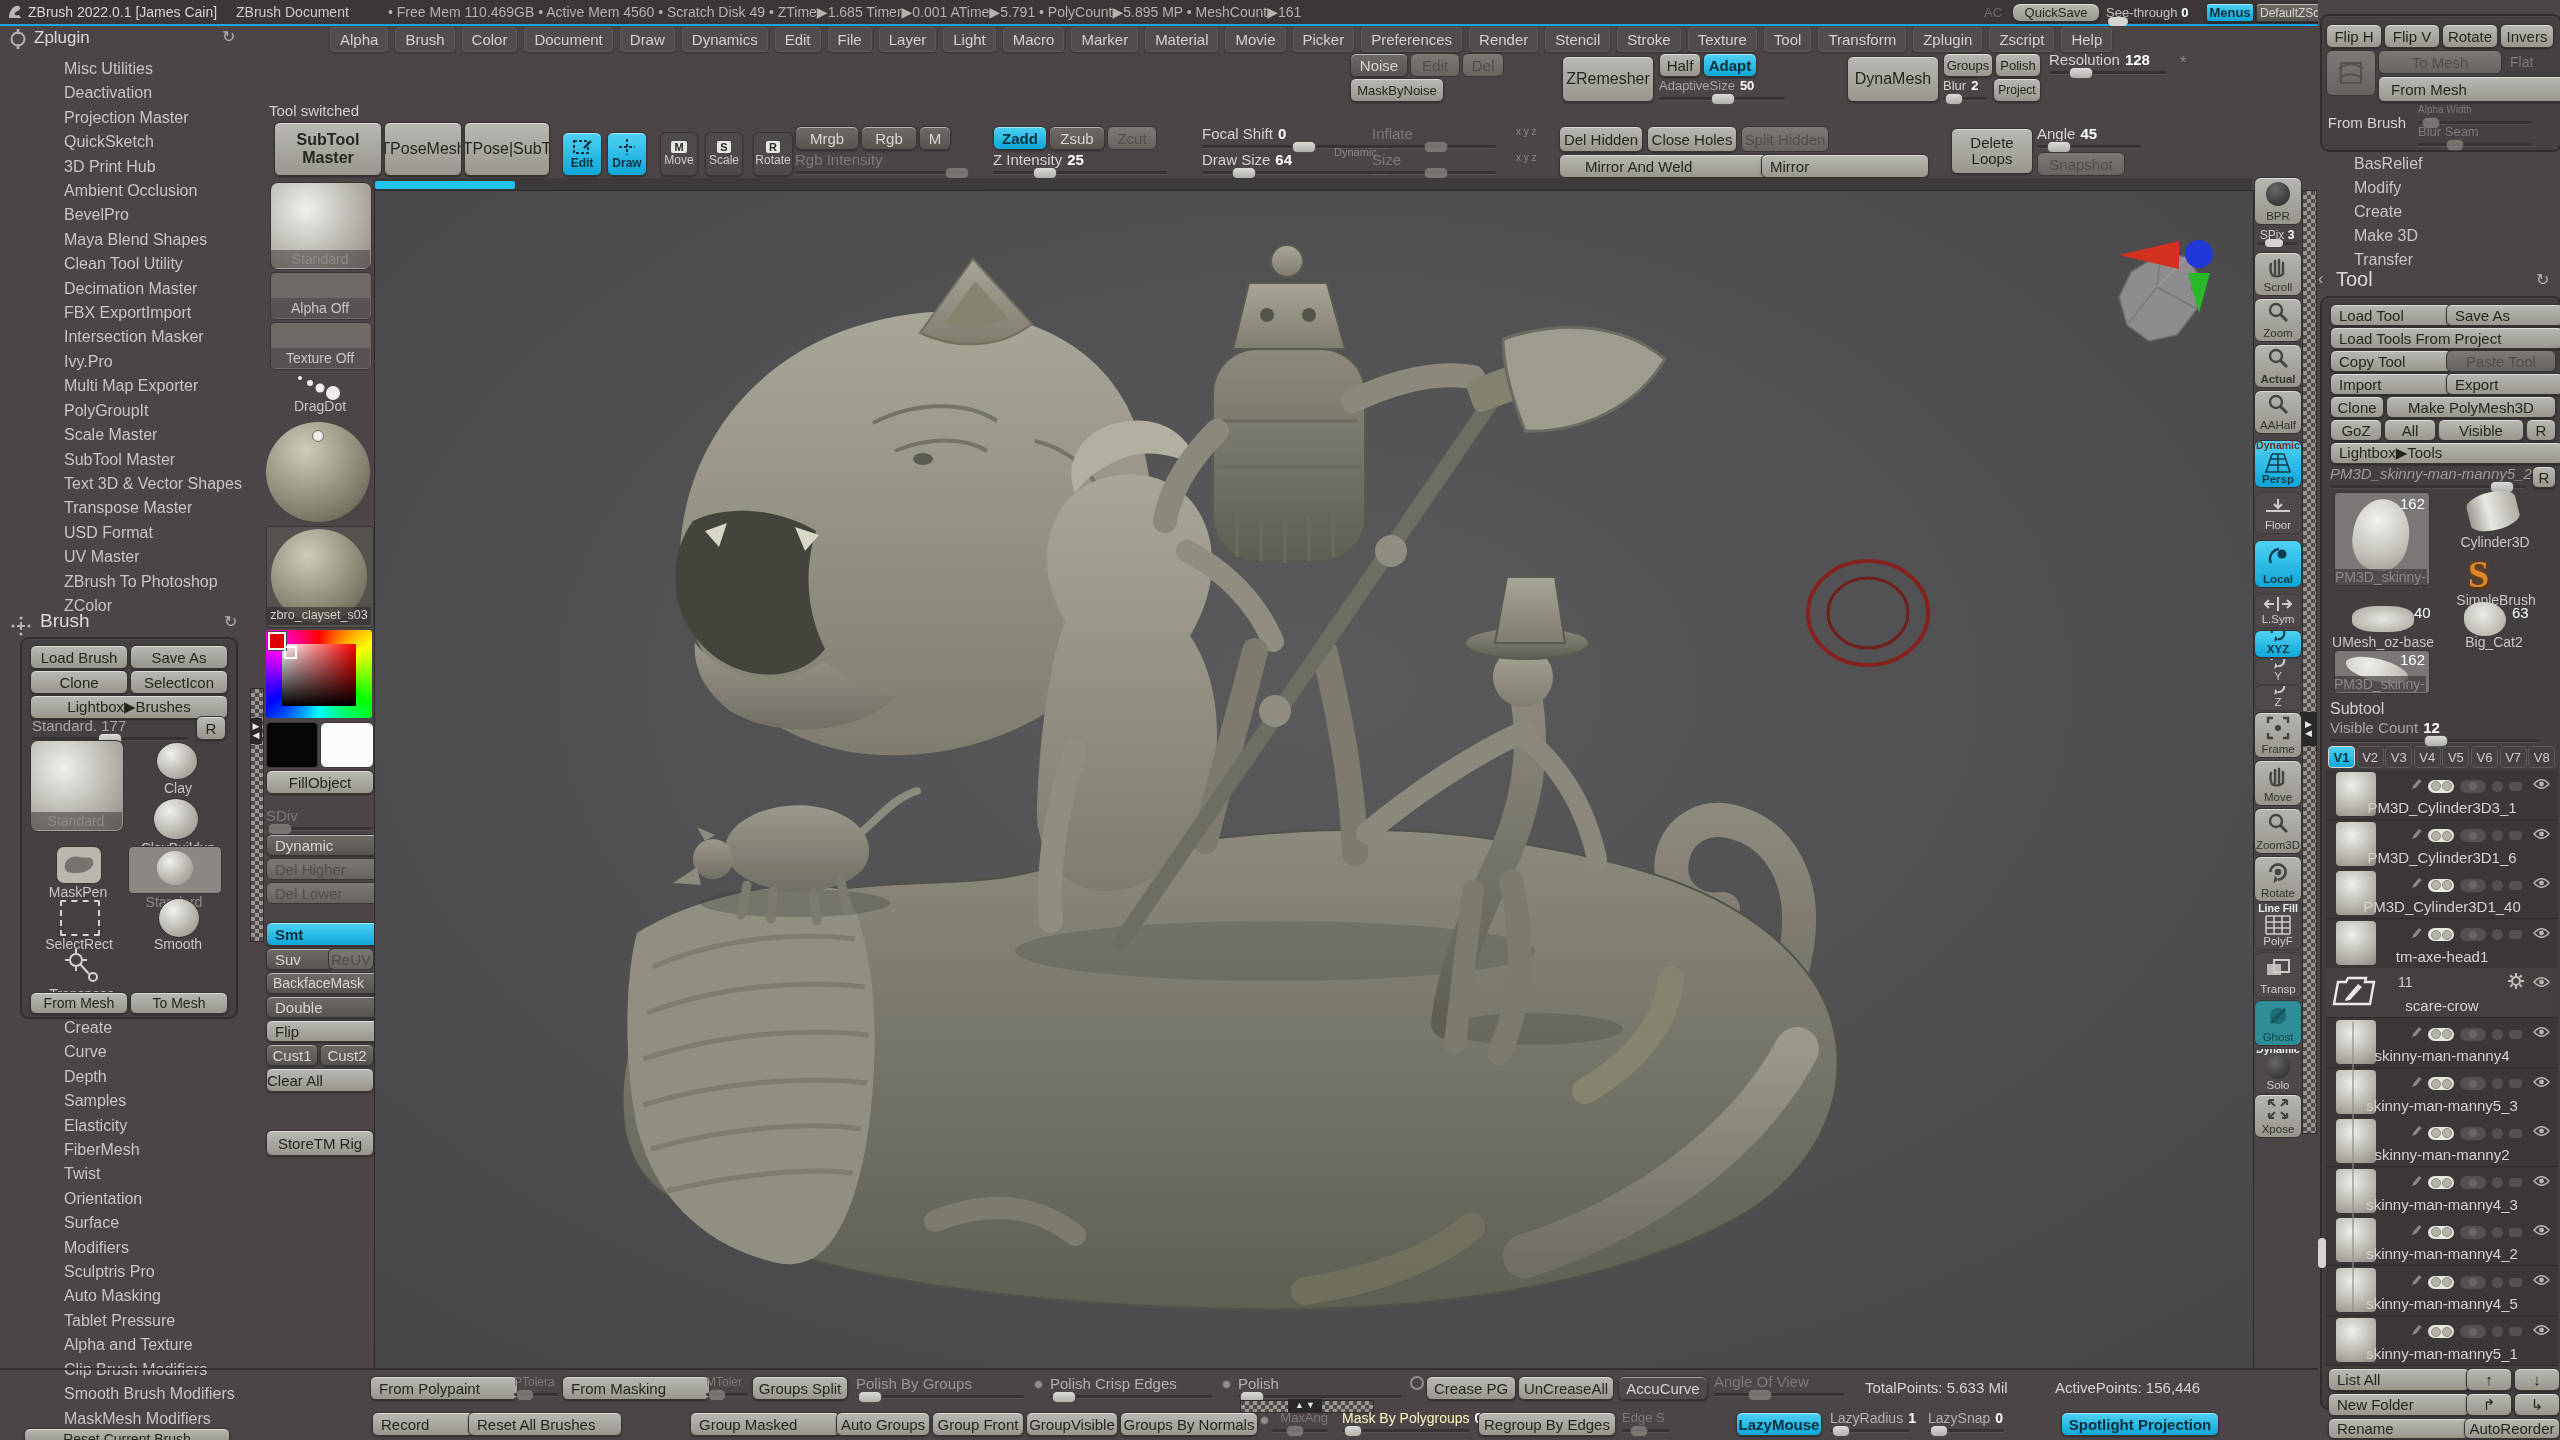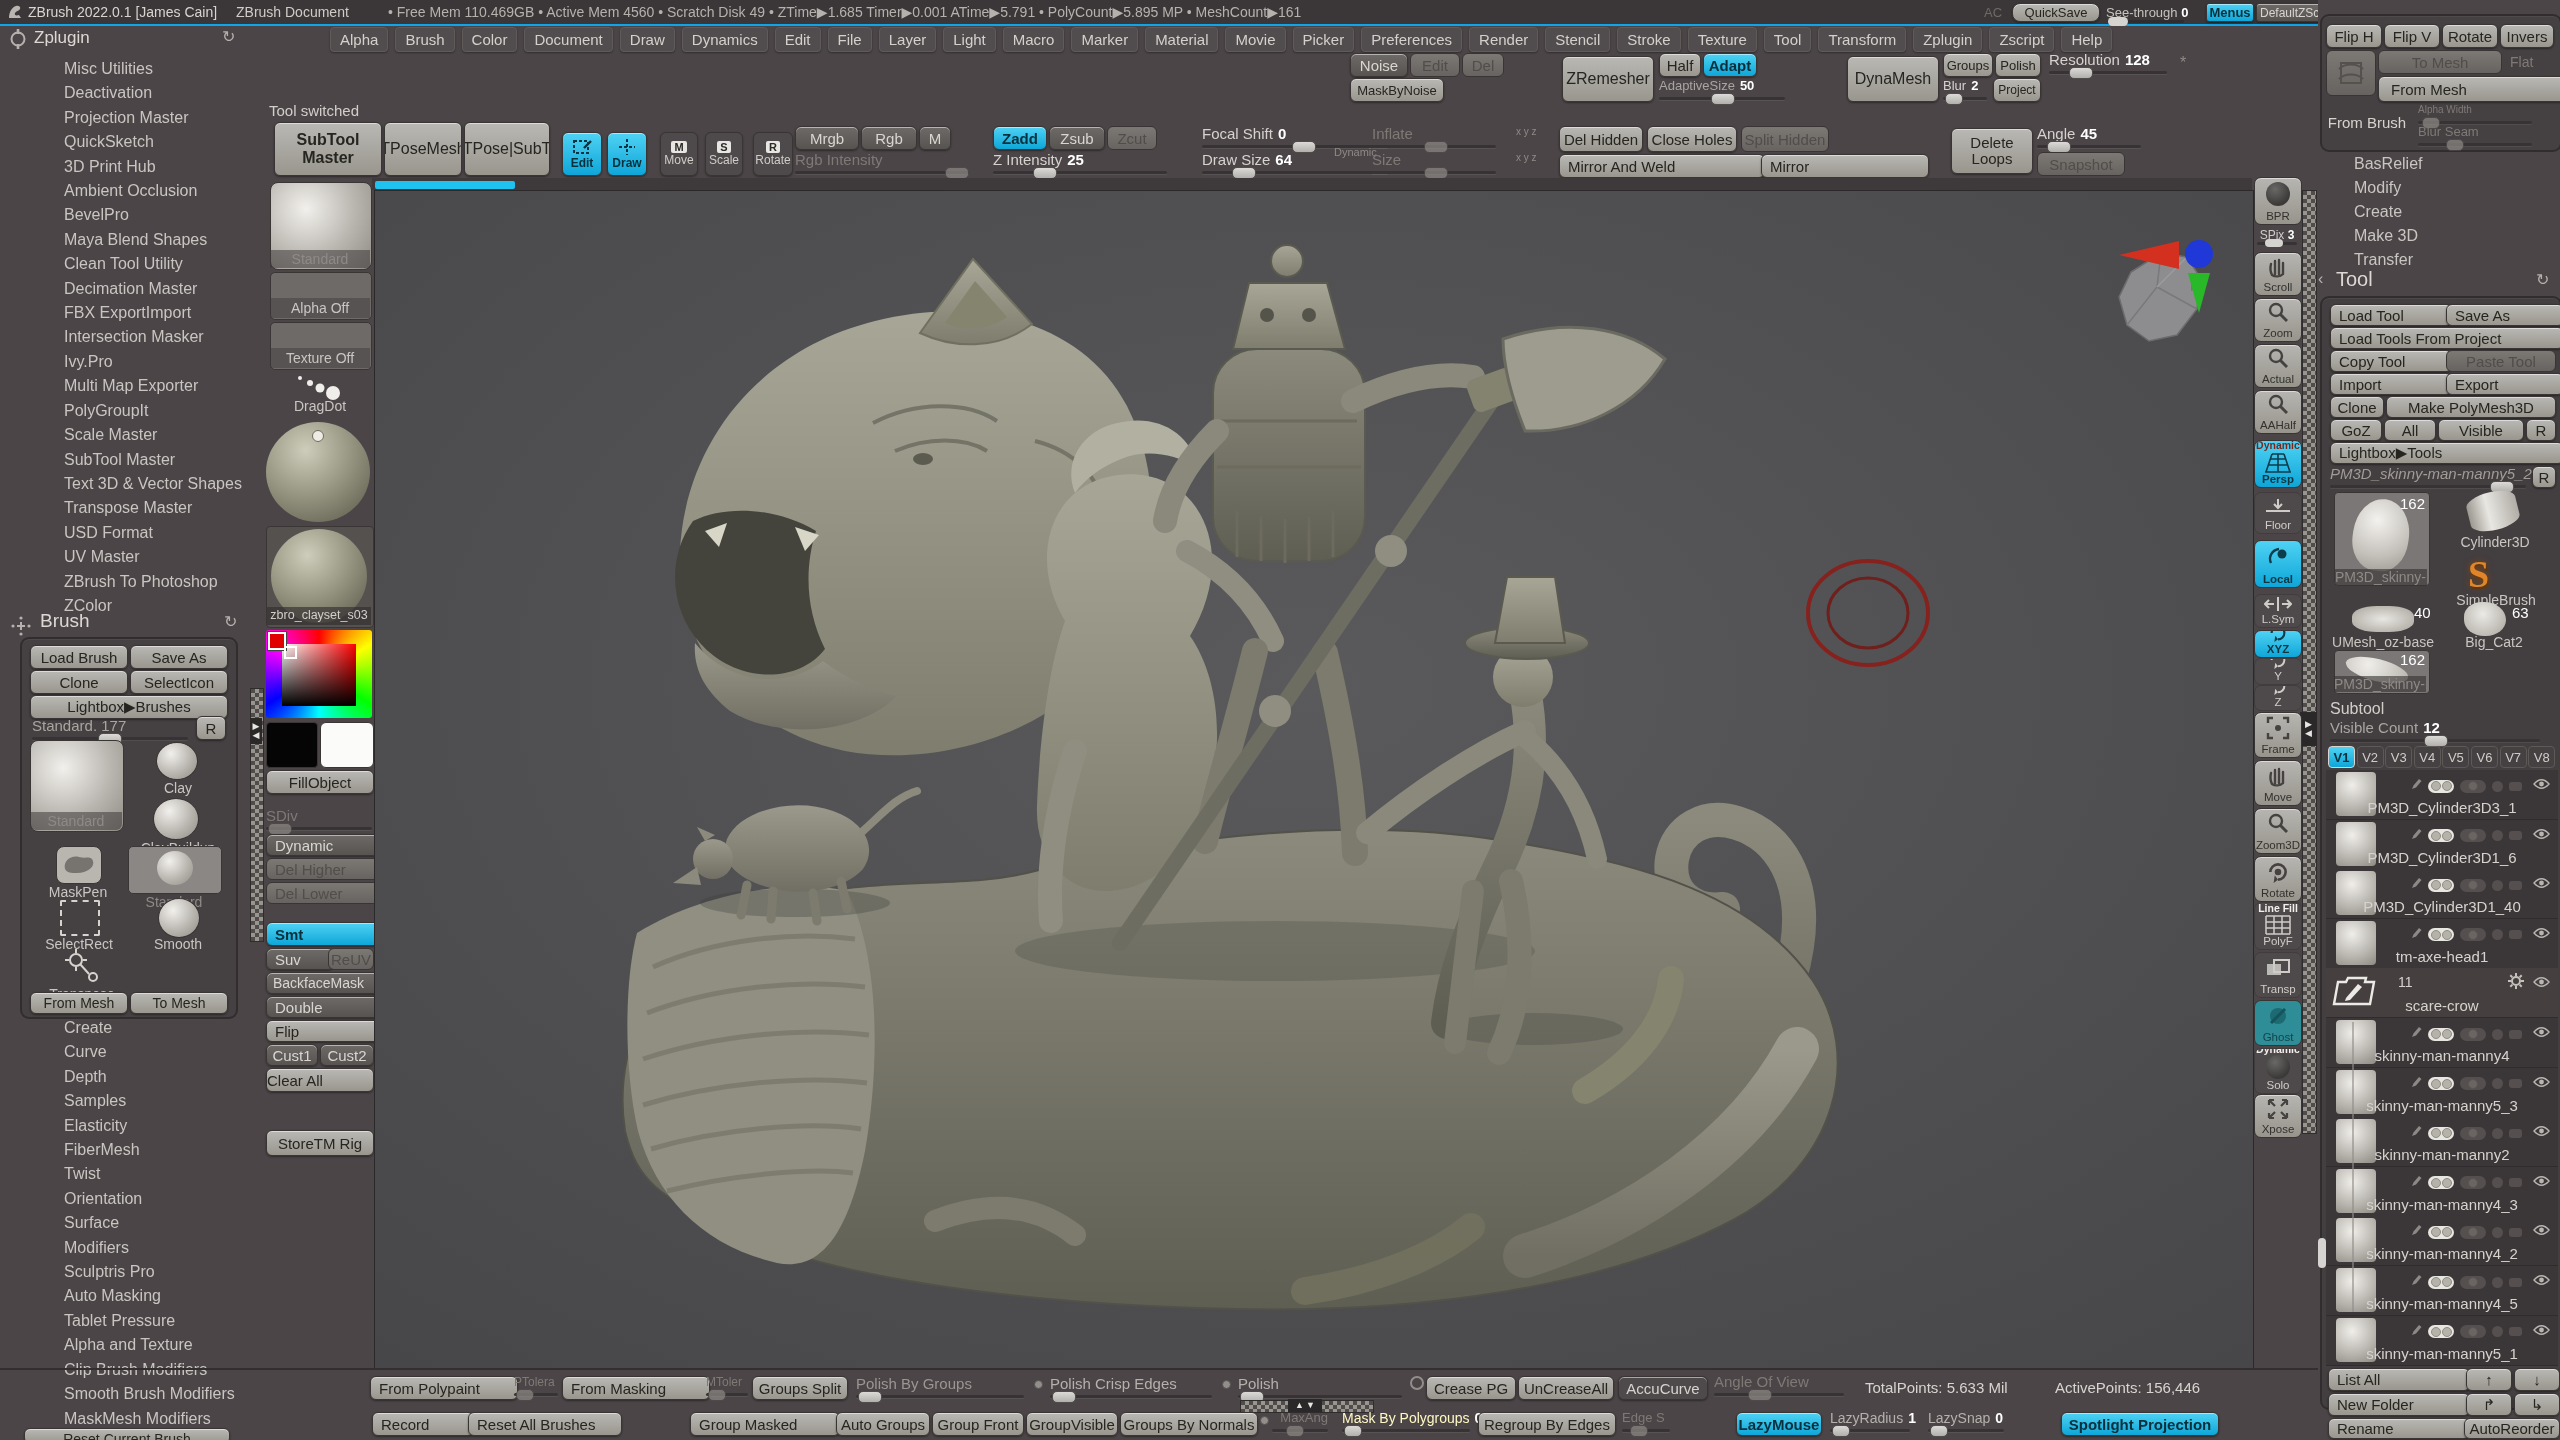--- a/index.html
+++ b/index.html
@@ -254,21 +254,21 @@
       <div class="track">
           <div class="nub" style="left:52px;"></div>
         </div>
     </div>
     <span class="abs" style="left:1516px;top:72px;font-size:10px;color:#8f8a86;">x y z</span>
     <span class="abs" style="left:1516px;top:98px;font-size:10px;color:#8f8a86;">x y z</span>
 
     <div class="btn" style="left:1559px;top:72px;width:82px;height:24px;">Del Hidden</div>
     <div class="btn" style="left:1647px;top:72px;width:88px;height:24px;">Close Holes</div>
     <div class="btn dim" style="left:1741px;top:72px;width:86px;height:24px;">Split Hidden</div>
-    <div class="btn" style="left:1559px;top:100px;width:196px;height:22px;justify-content:flex-start;padding-left:8px;">Mirror And Weld</div>
+    <div class="btn" style="left:1559px;top:100px;width:196px;height:22px;justify-content:flex-start;padding-left:25px;">Mirror And Weld</div>
     <div class="btn" style="left:1761px;top:100px;width:158px;height:22px;justify-content:flex-start;padding-left:8px;">Mirror</div>
     <div class="btn" style="left:1951px;top:74px;width:80px;height:44px;white-space:normal;line-height:16px;">Delete Loops</div>
     <div class="sld" style="left:2037px;top:72px;width:104px;">
       <span class="sl">Angle</span><span class="sv">45</span>
       <div class="track">
           <div class="nub" style="left:10px;"></div>
         </div>
     </div>
     <div class="btn dim" style="left:2037px;top:98px;width:86px;height:22px;">Snapshot</div>
   </div>
@@ -637,21 +637,21 @@
       </div>
       <div class="rs-item light" style="top: 298px; height: 42px;">
         <span class="icon">
           <svg width="24" height="24" viewBox="0 0 24 24">
             <circle cx="10" cy="9" r="6" fill="none" stroke="#454240" stroke-width="2.4"></circle>
             <line x1="14.5" y1="13.5" x2="21" y2="20" stroke="#454240" stroke-width="3"></line>
           </svg>
         </span>
         <span class="rs-label">Zoom</span>
       </div>
-      <div class="rs-item light" style="top: 344px; height: 42px;">
+      <div class="rs-item light" style="top: 344px; height: 42px; font-weight: bold;">
         <span class="icon">
           <svg width="24" height="24" viewBox="0 0 24 24">
             <circle cx="10" cy="9" r="6" fill="none" stroke="#454240" stroke-width="2.4"></circle>
             <line x1="14.5" y1="13.5" x2="21" y2="20" stroke="#454240" stroke-width="3"></line>
           </svg>
         </span>
         <span class="rs-label">Actual</span>
       </div>
       <div class="rs-item light" style="top: 390px; height: 42px;">
         <span class="icon">

